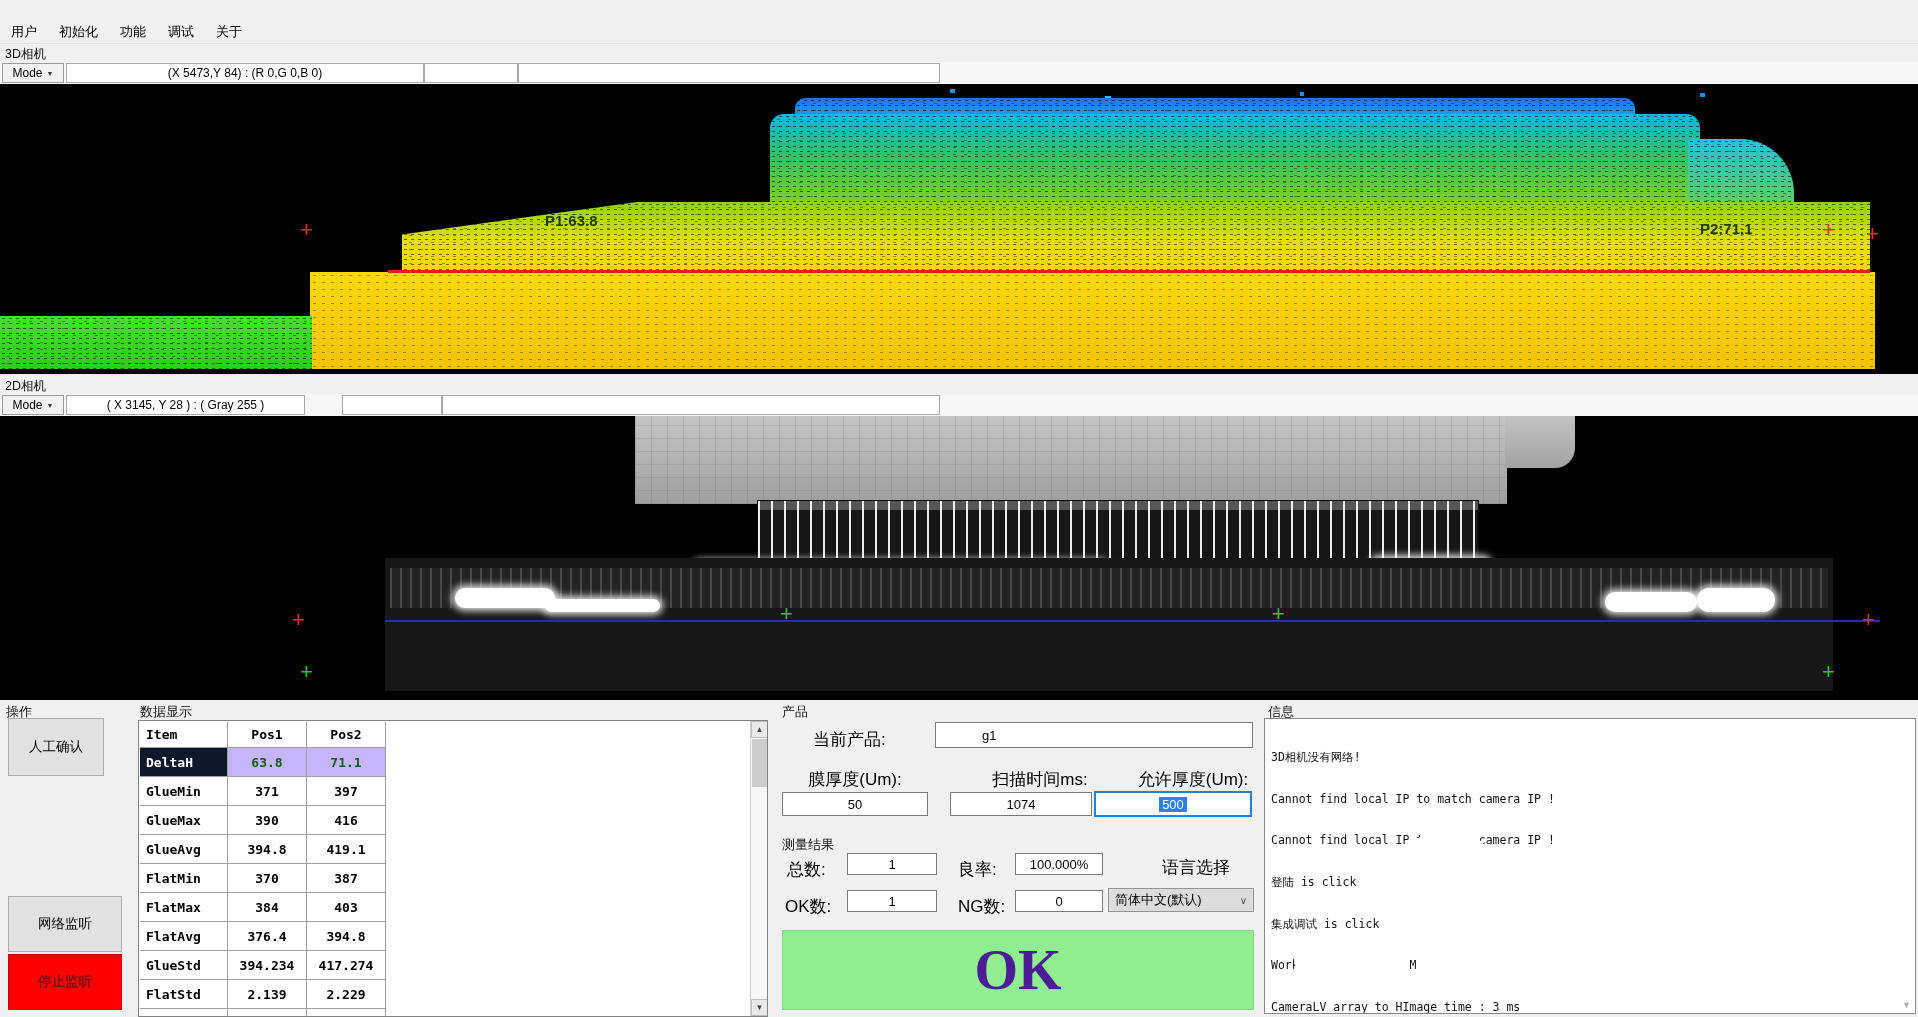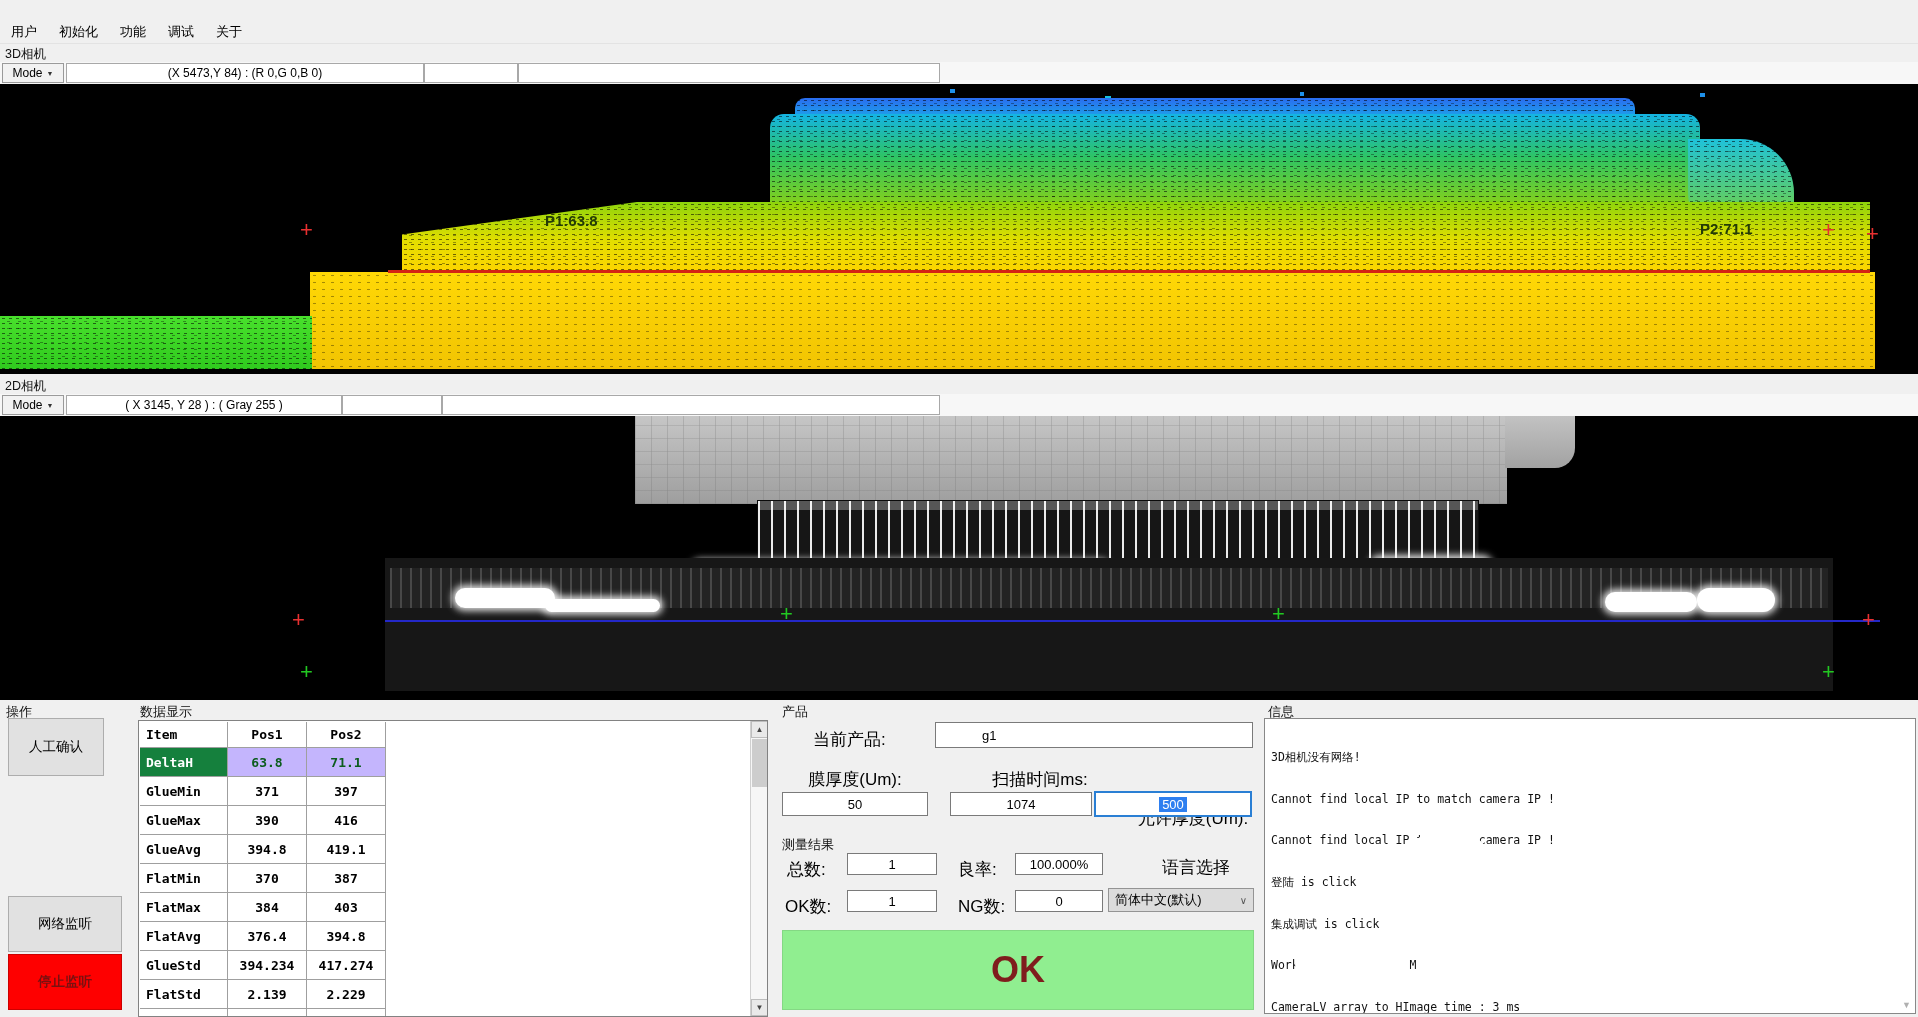--- a/index.html
+++ b/index.html
@@ -55,39 +55,39 @@
 
   
   .grid { border:1px solid #828282; background:#fff; overflow:hidden; }
   .dtable { position:absolute; left:1px; top:1px; width:247px; font-family:"DejaVu Sans Mono",monospace; font-weight:bold; font-size:13px; }
   .tr { display:flex; }
   .td, .th { border-right:1px solid #9f9f9f; border-bottom:1px solid #9f9f9f; display:flex; align-items:center; justify-content:center; background:#fff; }
   .c-item { width:88px; justify-content:flex-start; padding-left:6px; }
   .c-pos  { width:79px; }
   .th { height:26px; }
   .td { height:29px; }
-  .row-delta .c-item { background:#15803d; color:#fff; }
+  .row-delta .c-item { background:#0f172a; color:#fff; }
   .row-delta .c-pos  { background:#c4b5fd; color:#0c5c1d; }
 
   
   .sb { position:absolute; width:17px; background:#f6f6f6; border-left:1px solid #d0d0d0; }
   .sb-btn { position:absolute; left:0; width:17px; height:17px; background:#e9e9e9; border:1px solid #bdbdbd;
     display:flex; align-items:center; justify-content:center; font-size:8px; color:#444; }
   .sb-thumb { position:absolute; left:1px; width:15px; background:#cdcdcd; }
 
   
   .field { border:1px solid #7a7a7a; background:#fff; font-size:13px; display:flex; align-items:center; justify-content:center; }
   .field.focus { border:2px solid #2a7fd4; }
   .sel-text { background:#2e7ff0; color:#fff; padding:0 3px; }
   .flabel { font-size:17px; display:flex; align-items:center; }
   .flabel.center { justify-content:center; }
   .combo { border:1px solid #949494; background:#dcdcdc; font-size:13px; display:flex; align-items:center; padding:0 6px; position:relative; }
   .combo .carr { position:absolute; right:6px; font-size:10px; color:#555; }
   .okbanner { background:#90ee90; border:1px solid #84d884; display:flex; align-items:center; justify-content:center;
-    font-size:36px; font-weight:bold; color:#7f1d1d; font-family:Liberation Sans, sans-serif; }
+    font-size:56px; font-weight:bold; color:#4c1d95; font-family:Liberation Serif, serif; }
 
   
   .logbox { border:1px solid #888; background:#fff; overflow:hidden; }
   .logtext { position:absolute; left:6px; top:4px; right:20px; font-family:"DejaVu Sans Mono",monospace;
     font-size:11.5px; line-height:13.9px; white-space:pre; color:#111; }
   .scribble { position:absolute; background:#fff; z-index:4; }
 
   
   .wsoft { background:#fff; box-shadow:0 0 7px 3px rgba(255,255,255,.85); }
 </style>
@@ -164,21 +164,21 @@
     <div class="abs cross red" style="left:1866px; top:144px;">+</div>
   </div>
 
   <div class="abs seclabel" style="left:5px; top:378px;">2D相机</div>
 
   <div class="abs toolbar" style="top:394px;">
     <div class="modebtn">
       <span>Mode</span>
       <span class="arr">▼</span>
     </div>
-    <div class="statcell" style="left:66px; width:276px;text-align:center;">( X 3145, Y 28 ) : ( Gray 255 )</div>
+    <div class="statcell" style="left:66px; width:239px;text-align:center;">( X 3145, Y 28 ) : ( Gray 255 )</div>
     <div class="statcell" style="left:342px; width:100px;"></div>
     <div class="statcell" style="left:442px; width:498px;"></div>
   </div>
 
   <div class="abs canvas" style="top:416px; height:284px;">
 
     <div class="abs" style="left:635px; top:0; width:872px; height:88px;
       background:linear-gradient(180deg,#c6c6c6,#9e9e9e);">
       <div class="abs" style="inset:0; opacity:.5;
         background-image:repeating-linear-gradient(90deg, rgba(110,110,110,.5) 0 1px, transparent 1px 16px),
@@ -287,21 +287,21 @@
     </div>
   </div>
 
   <div class="abs panel-label" style="left:782px; top:703px;">产品</div>
 
   <div class="abs flabel" style="left:813px; top:728px;">当前产品:</div>
   <div class="abs field" style="left:935px; top:722px; width:318px; height:26px; justify-content:flex-start; padding-left:46px;">g1</div>
 
   <div class="abs flabel center" style="left:790px; top:768px; width:130px;">膜厚度(Um):</div>
   <div class="abs flabel center" style="left:975px; top:768px; width:130px;">扫描时间ms:</div>
-  <div class="abs flabel center" style="left:1128px; top:768px; width:130px;margin-top:39px;">允许厚度(Um):</div>
+  <div class="abs flabel center" style="left:1128px; top:768px; width:130px;">允许厚度(Um):</div>
 
   <div class="abs field" style="left:782px; top:792px; width:146px; height:24px;">50</div>
   <div class="abs field" style="left:950px; top:792px; width:142px; height:24px;">1074</div>
   <div class="abs field focus" style="left:1094px; top:791px; width:158px; height:26px;">
     <span class="sel-text">500</span>
   </div>
 
   <div class="abs panel-label" style="left:782px; top:836px;">测量结果</div>
 
   <div class="abs flabel" style="left:787px; top:858px;">总数:</div>

